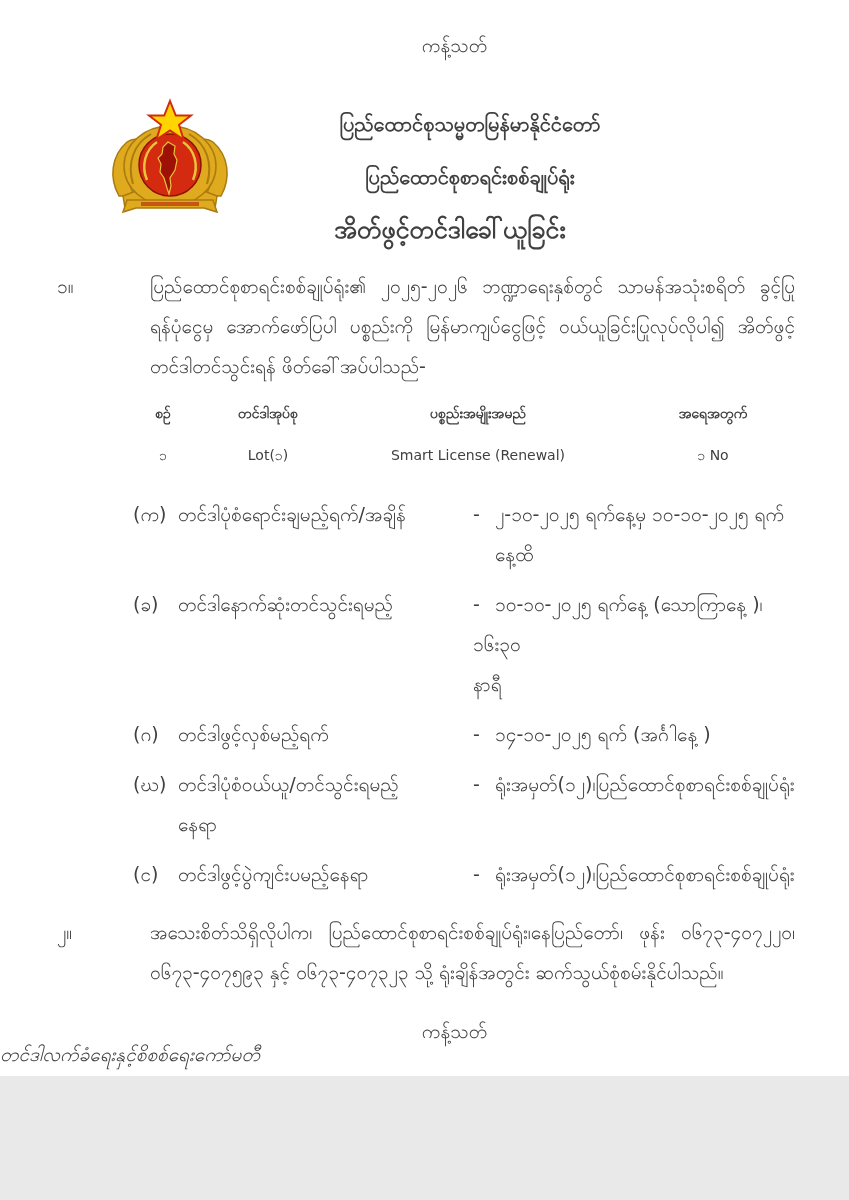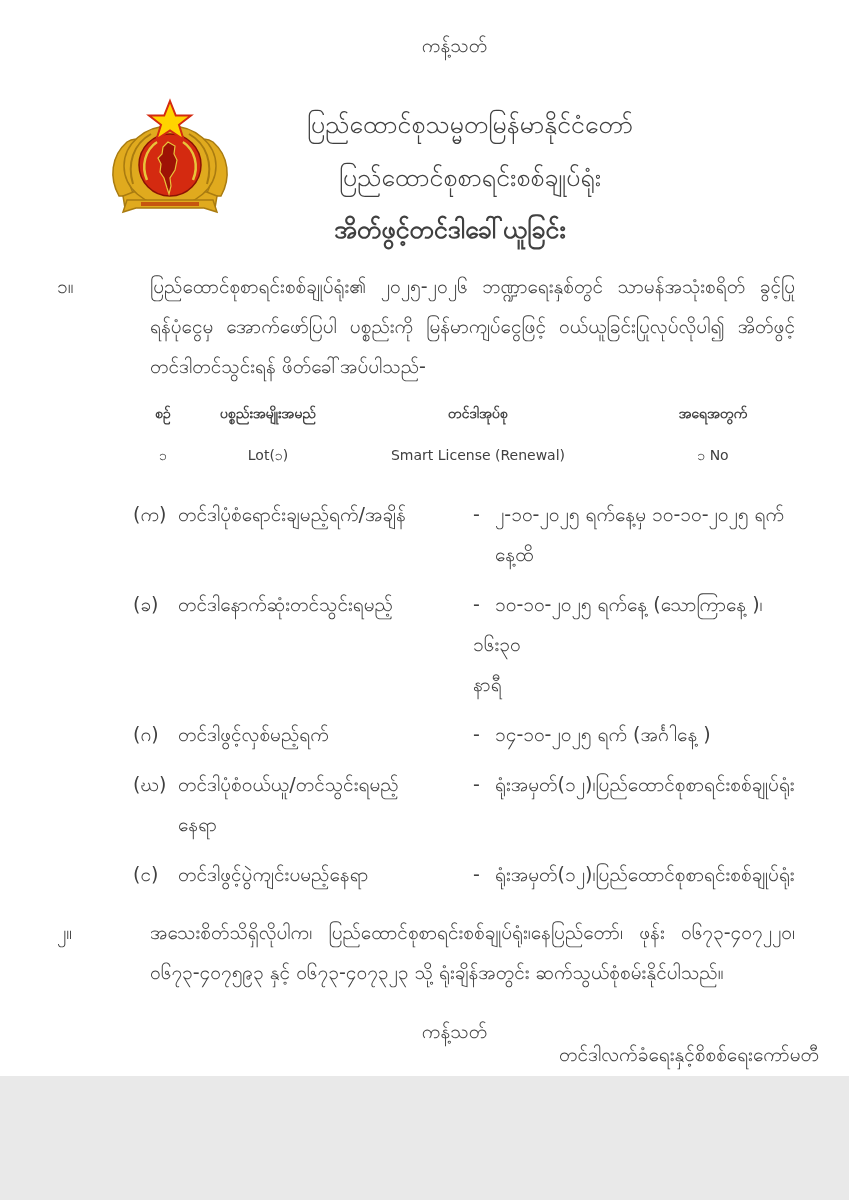--- a/index.html
+++ b/index.html
@@ -9,21 +9,21 @@
     font-family:"DejaVu Sans",sans-serif;color:#404040;
   }
   .classification{
     text-align:center;padding-top:30px;padding-left:60px;
     font-size:19px;line-height:30px;font-weight:500;
   }
   .header{position:relative;margin-top:38px;height:112px;}
   .emblem{position:absolute;left:105px;top:0;width:130px;height:125px;}
   .titles{
     margin-left:150px;width:640px;text-align:center;
-    font-weight:normal;font-size:25px;line-height:53px;
+    font-weight:bold;font-size:20px;line-height:53px;
   }
   .subject{
     margin-left:110px;width:680px;text-align:center;
     font-weight:bold;font-size:25px;line-height:40px;margin-top:0;
   }
   .para{
     display:flex;margin:16px 54px 0 57px;font-size:19px;line-height:40px;
   }
   .para-num{flex:0 0 53px;}
   .para-text{flex:1;text-align:justify;margin-left:40px;}
@@ -36,22 +36,22 @@
   .d-row{
     display:grid;grid-template-columns:45px 295px 22px 330px;
     margin-left:133px;line-height:40px;
   }
   .d-label{}
   .d-title{}
   .d-dash{text-align:left;}
   .d-value{}
   .para2{margin-top:18px;}
   .signature{
-    text-align:right;padding-right:30px;margin-top:42px;
-    font-size:19px;line-height:40px;
+    text-align:left;padding-right:30px;margin-top:42px;
+    font-size:19px;line-height:40px;font-style:italic;
   }
   .footer-classification{
     position:absolute;bottom:30px;left:0;right:0;
     text-align:center;padding-left:60px;
     font-size:19px;line-height:30px;font-weight:500;
   }
 </style>
 </head>
 <body>
 
@@ -97,22 +97,22 @@
   <div class="subject">အိတ်ဖွင့်တင်ဒါခေါ်ယူခြင်း</div>
 
   <div class="para">
     <span class="para-num">၁။</span>
     <span class="para-text">ပြည်ထောင်စုစာရင်းစစ်ချုပ်ရုံး၏ ၂၀၂၅-၂၀၂၆ ဘဏ္ဍာရေးနှစ်တွင် သာမန်အသုံးစရိတ် ခွင့်ပြုရန်ပုံငွေမှ အောက်ဖော်ပြပါ ပစ္စည်းကို မြန်မာကျပ်ငွေဖြင့် ဝယ်ယူခြင်းပြုလုပ်လိုပါ၍ အိတ်ဖွင့်တင်ဒါတင်သွင်းရန် ဖိတ်ခေါ်အပ်ပါသည်-</span>
   </div>
 
   <div class="tbl">
     <div class="tbl-row tbl-head">
       <span>စဉ်</span>
+      <span>တင်ဒါအုပ်စု</span>
       <span>ပစ္စည်းအမျိုးအမည်</span>
-      <span>တင်ဒါအုပ်စု</span>
       <span>အရေအတွက်</span>
     </div>
     <div class="tbl-row">
       <span>၁</span>
       <span>Lot(၁)</span>
       <span>Smart License (Renewal)</span>
       <span>၁ No</span>
     </div>
   </div>
 

